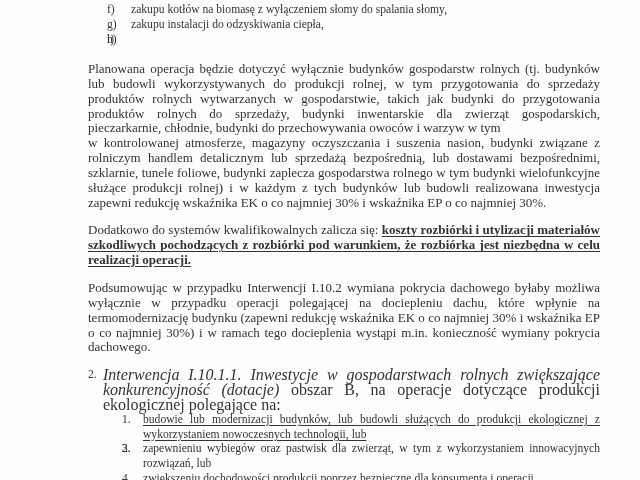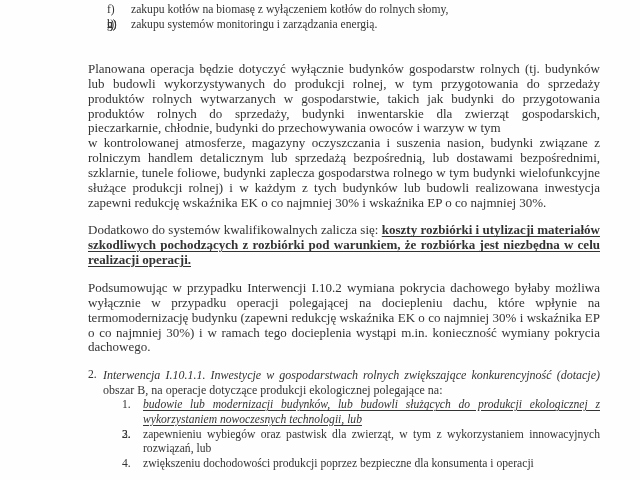--- a/index.html
+++ b/index.html
@@ -73,21 +73,21 @@
     margin-top: 13px;
   }
   .outer-item > .mark {
     position: absolute;
     left: 0;
     top: 0;
     font-size: 11.6px;
     line-height: 14.85px;
   }
   .outer-item .lead {
-    font-size: 12px;
+    font-size: 16px;
     line-height: 14.85px;
     text-align: justify;
     text-align-last: left;
     margin: 0;
   }
   .ital { font-style: italic; }
   .u { text-decoration: underline; text-underline-offset: 1.5px; font-weight: bold; }
 
   
   .inner-list {
@@ -109,42 +109,41 @@
   }
   .inner-list > li > .mark {
     position: absolute;
     left: 0;
     top: 0;
     width: 16px;
   }
   .inner-list > li.ul-item > .txt {
     text-decoration: underline;
     text-underline-offset: 1.5px;
-    font-style: italic;
   }
 </style>
 </head>
 <body>
 
 <div class="page">
 
   <ul class="alpha-list">
     <li>
       <span class="mark">f)</span>
-      <span class="txt">zakupu kotłów na biomasę z wyłączeniem kotłów do rolnych słomy,</span>
+      <span class="txt">zakupu kotłów na biomasę z wyłączeniem słomy do spalania słomy,</span>
     </li>
     <li>
       <span class="mark">g)</span>
+      <span class="txt">zakupu instalacji do odzyskiwania ciepła,</span>
     </li>
     <li>
       <span class="mark">h)</span>
     </li>
     <li>
       <span class="mark">i)</span>
-      <span class="txt">zakupu systemów monitoringu i zarządzania energią.</span>
     </li>
   </ul>
 
   <div class="body-col" style="top:62px;">
 
     <p class="para">Planowana operacja będzie dotyczyć wyłącznie budynków gospodarstw rolnych (tj. budynków lub budowli wykorzystywanych do produkcji rolnej, w tym przygotowania do sprzedaży produktów rolnych wytwarzanych w gospodarstwie, takich jak budynki do przygotowania produktów rolnych do sprzedaży, budynki inwentarskie dla zwierząt gospodarskich, pieczarkarnie, chłodnie, budynki do przechowywania owoców i warzyw w tym</p>
 
     <p class="para" style="margin-top:0;">w kontrolowanej atmosferze, magazyny oczyszczania i suszenia nasion, budynki związane z rolniczym handlem detalicznym lub sprzedażą bezpośrednią, lub dostawami bezpośrednimi, szklarnie, tunele foliowe, budynki zaplecza gospodarstwa rolnego w tym budynki wielofunkcyjne służące produkcji rolnej) i w każdym z tych budynków lub budowli realizowana inwestycja zapewni redukcję wskaźnika EK o co najmniej 30% i wskaźnika EP o co najmniej 30%.</p>
 
     <p class="para gap-para"><span>Dodatkowo do systemów kwalifikowalnych zalicza się: </span><span class="u">koszty rozbiórki i utylizacji materiałów szkodliwych pochodzących z rozbiórki pod warunkiem, że rozbiórka jest niezbędna w celu realizacji operacji.</span></p>

